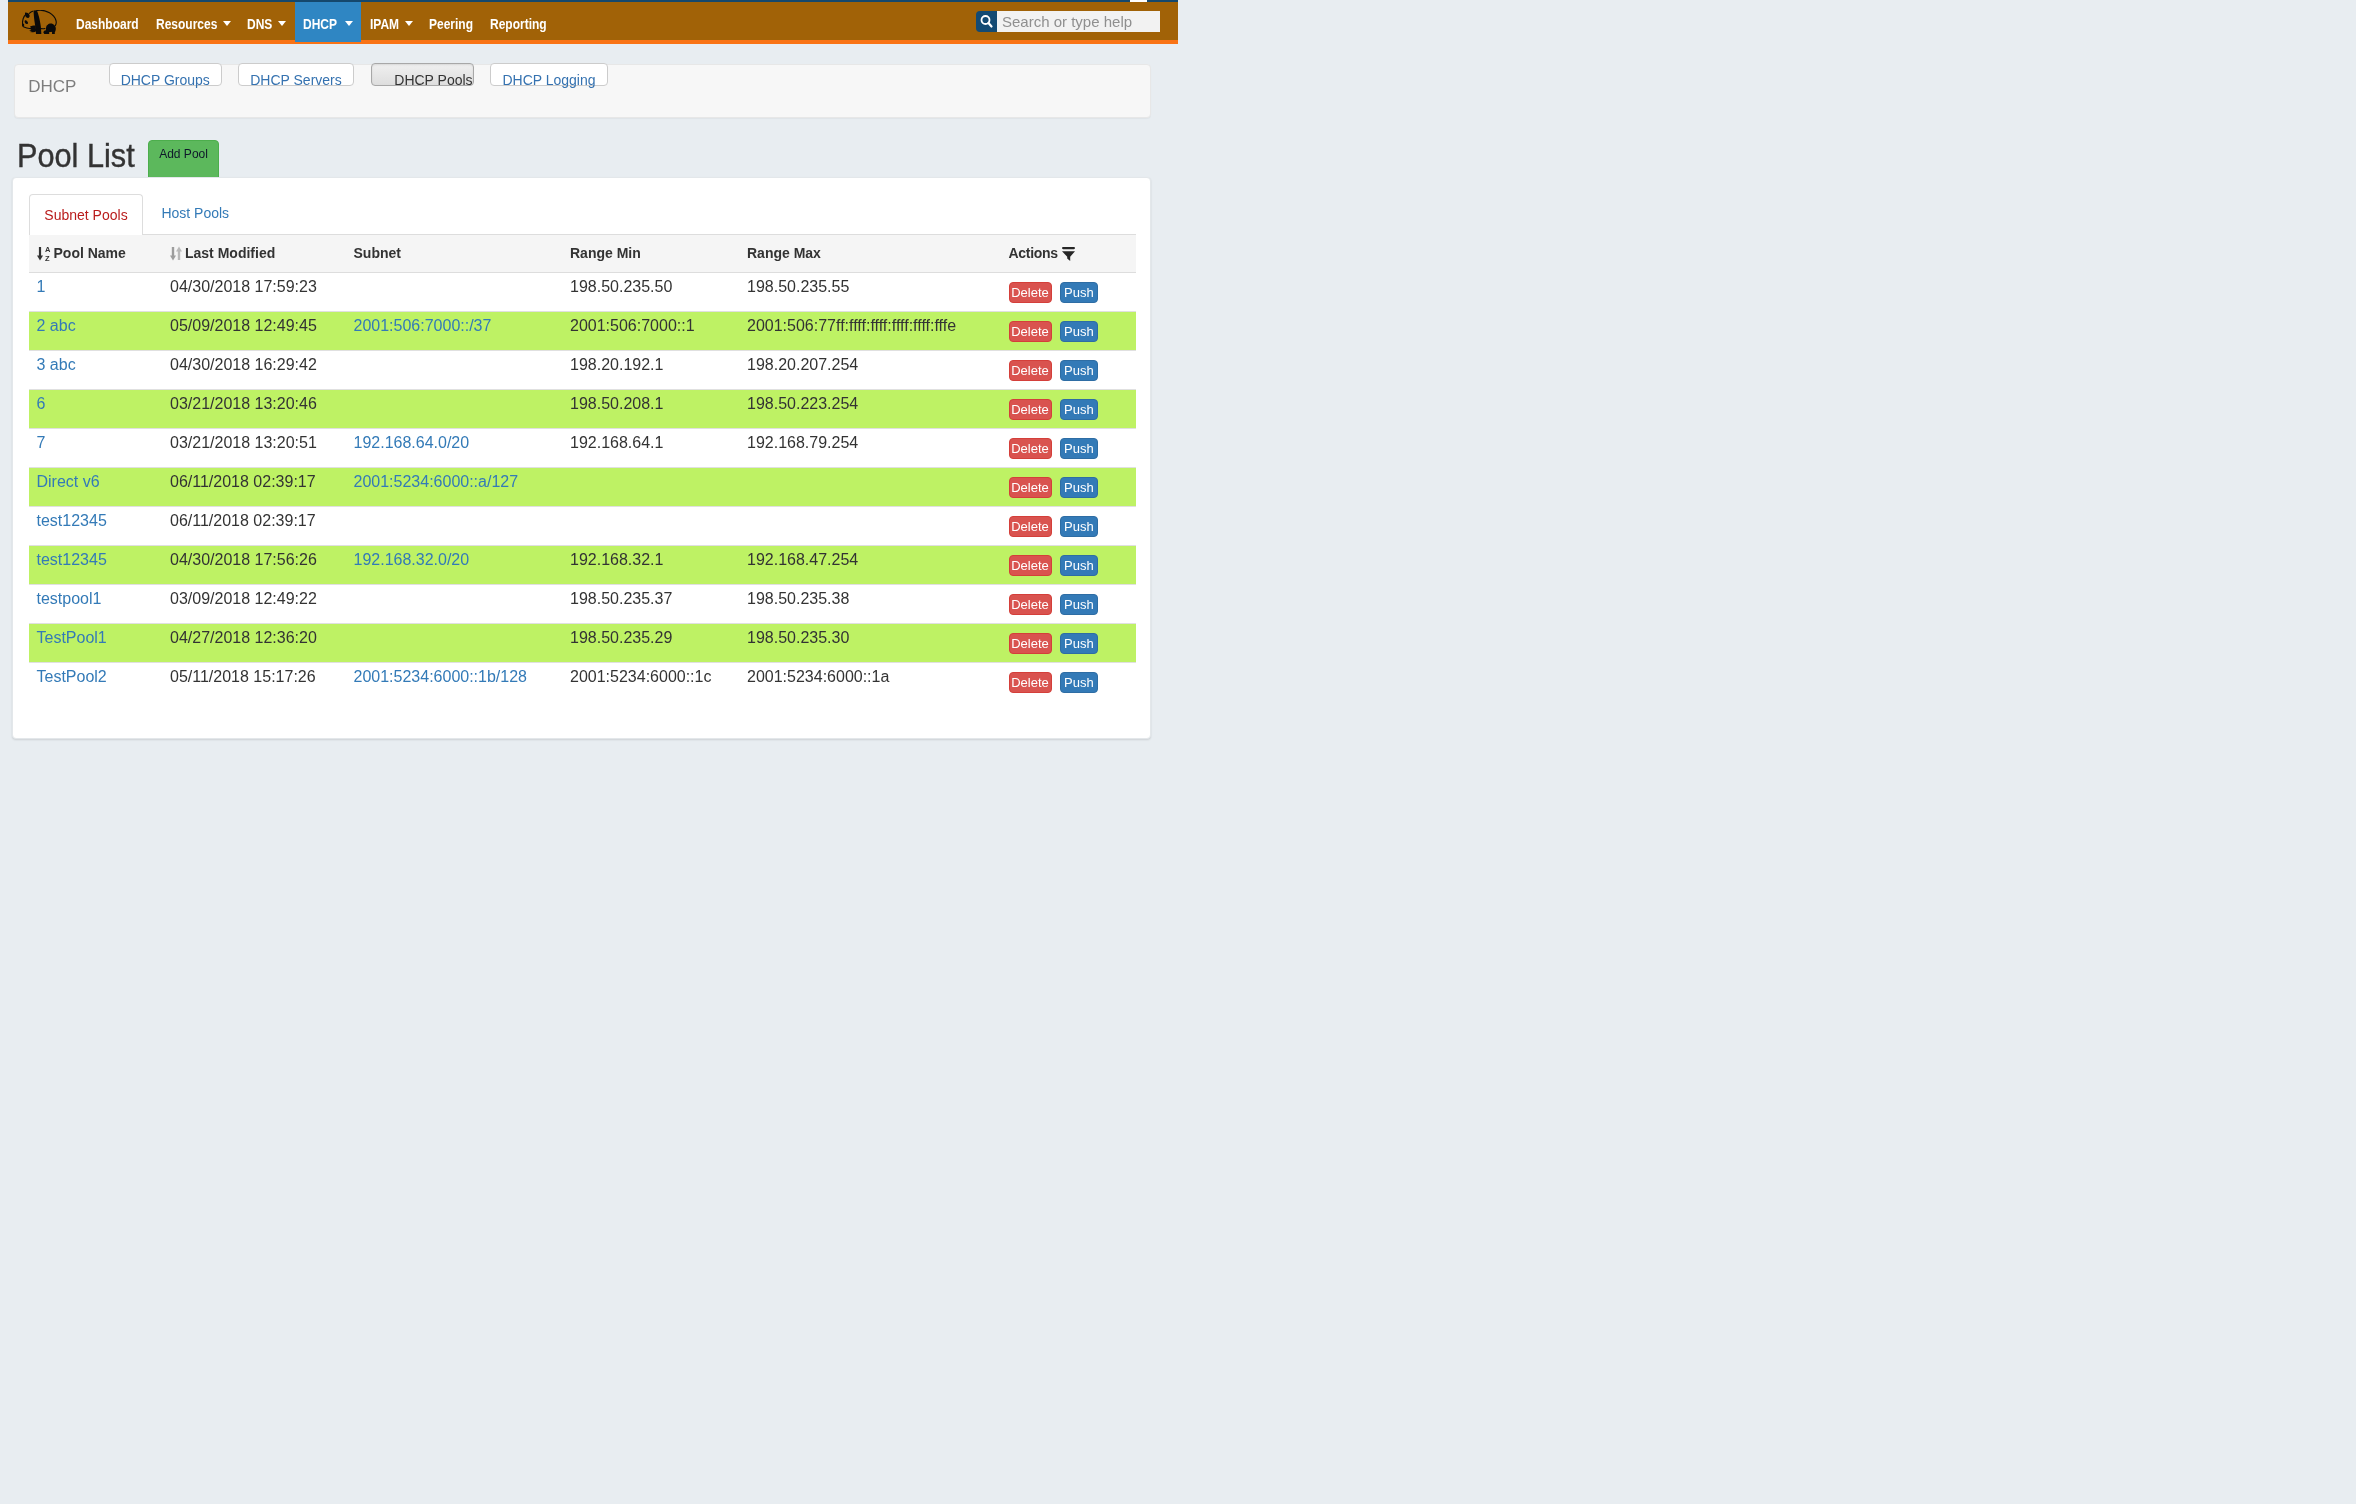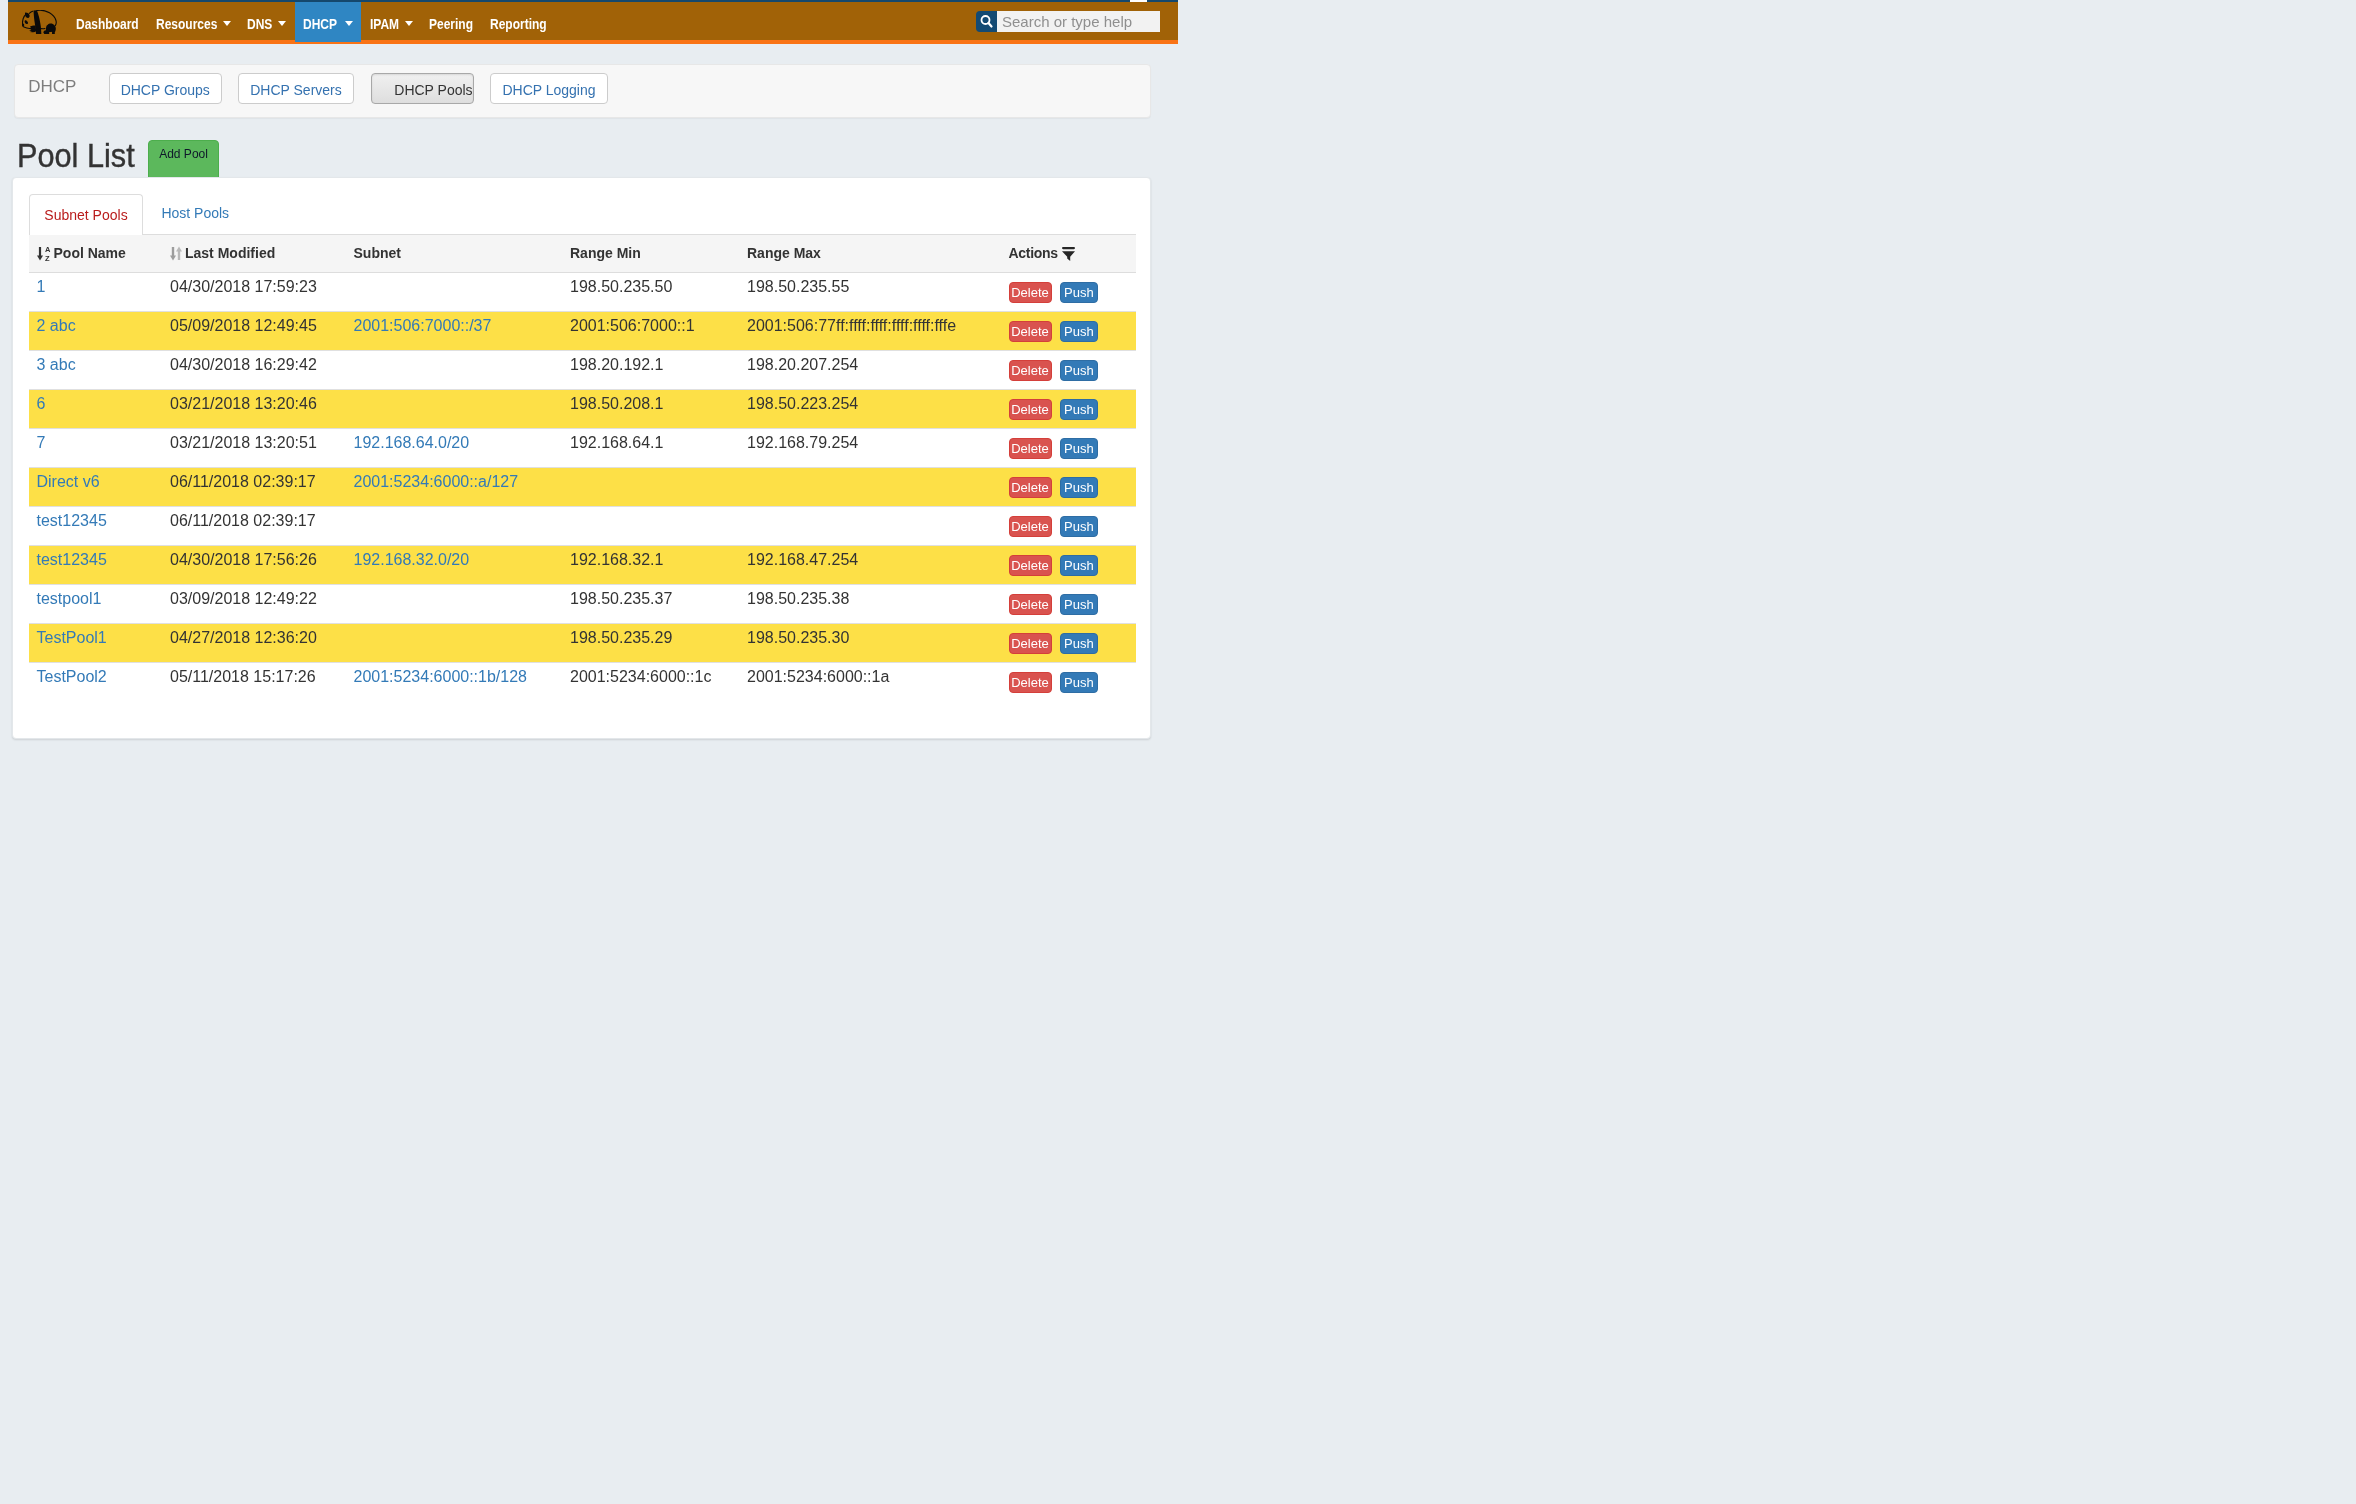--- a/index.html
+++ b/index.html
@@ -15,40 +15,40 @@
 .notch { position:absolute; left:1122px; top:-2px; width:17px; height:2px; background:#fff; }
 
 
 .searchwrap { position:absolute; left:967.5px; top:8.5px; width:192px; height:21.5px; border-radius:4px; overflow:hidden; }
 .searchaddon { position:absolute; left:0; top:0; width:21.5px; height:21.5px; background:#134a73; }
 .searchinput { position:absolute; left:21.5px; top:0; width:162.5px; height:21.5px; background:#f2f2f2; color:#8f8f8f; font-size:15px; line-height:21.5px; padding-left:5px; }
 
 
 .panel { position:absolute; left:13.5px; top:64px; width:1137px; height:53.5px; background:#f7f7f7; border:1px solid #e7e7e7; border-radius:4px; box-shadow:0 1px 1px rgba(0,0,0,0.04); }
 .paneltitle { position:absolute; left:28.2px; top:78px; font-size:17px; color:#7d7d7d; line-height:17px; }
-.pbtn { position:absolute; top:73px; height:31px; background:#fff; border:1px solid #ccc; border-radius:4px; font-size:14px; color:#3572b0; text-align:center; line-height:33.5px; }
+.pbtn { position:absolute; top:63px; height:23px; background:#fff; border:1px solid #ccc; border-radius:4px; font-size:14px; color:#3572b0; text-align:center; line-height:33.5px; }
 .pbtn.active { background:linear-gradient(#f0f0f0,#dedede); border-color:#a8a8a8; color:#333; box-shadow:inset 0 1px 2px rgba(0,0,0,0.1); }
 
 
 .h2 { position:absolute; left:17.2px; top:139.4px; font-size:33px; font-weight:500; color:#333; line-height:33px; transform:scaleX(0.93); transform-origin:left top; white-space:nowrap; -webkit-text-stroke:0.4px #333; }
 .addpool { position:absolute; left:147.8px; top:140.4px; width:71.5px; height:45px; background:#5cb85c; border:1px solid #4cae4c; border-radius:4px; color:#0f172a; font-size:12px; text-align:center; line-height:26.6px; }
 
 
 .card { position:absolute; left:12px; top:177px; width:1139px; height:561.8px; background:#fff; border:1px solid #e3e7ea; border-radius:4px; box-shadow:0 1px 2px rgba(0,0,0,0.12); }
 
 
 .tabline { position:absolute; left:28.5px; top:233.9px; width:1107.5px; height:1px; background:#ddd; }
 .tab-active { position:absolute; left:29px; top:193.7px; width:114px; height:41.2px; background:#fff; border:1px solid #ddd; border-bottom:0; border-radius:4px 4px 0 0; font-size:14px; color:#b91c1c; text-align:center; line-height:40px; }
 .tab-host { position:absolute; left:161.4px; top:206px; font-size:14px; color:#337ab7; line-height:14px; }
 
 
 table.grid { position:absolute; left:28.5px; top:234.9px; width:1107.5px; border-collapse:separate; border-spacing:0; table-layout:fixed; }
 table.grid th { height:38.1px; background:#f5f5f5; border-bottom:1px solid #ddd; font-size:14px; font-weight:bold; color:#333; text-align:left; padding:0 0 0 8px; vertical-align:middle; }
 table.grid td { height:39px; font-size:16px; color:#333; padding:4.5px 0 0 8px; vertical-align:top; border-bottom:1px solid #e0e0e0; line-height:20px; }
-table.grid tr.s td { background:#fde047; }
+table.grid tr.s td { background:#bef264; }
 table.grid tr.last td { border-bottom:0; }
 table.grid td a { color:#337ab7; }
 table.grid td a.btn-del, table.grid td a.btn-push { color:#fff; }
 th.act { padding-top:0; vertical-align:middle; }
 table.grid td.act { padding:8.75px 0 0 8px; vertical-align:top; line-height:normal; }
 .btn-del, .btn-push { display:inline-block; height:21.5px; border-radius:4px; color:#fff; font-size:13px; line-height:19.5px; text-align:center; vertical-align:middle; }
 .btn-del { width:43px; background:#d9534f; border:1px solid #d43f3a; }
 .btn-push { width:38.7px; background:#337ab7; border:1px solid #2e6da4; margin-left:8px;text-align:center; }
 .thicon { display:inline-block; vertical-align:-3px; margin-right:3px; }
 </style>

